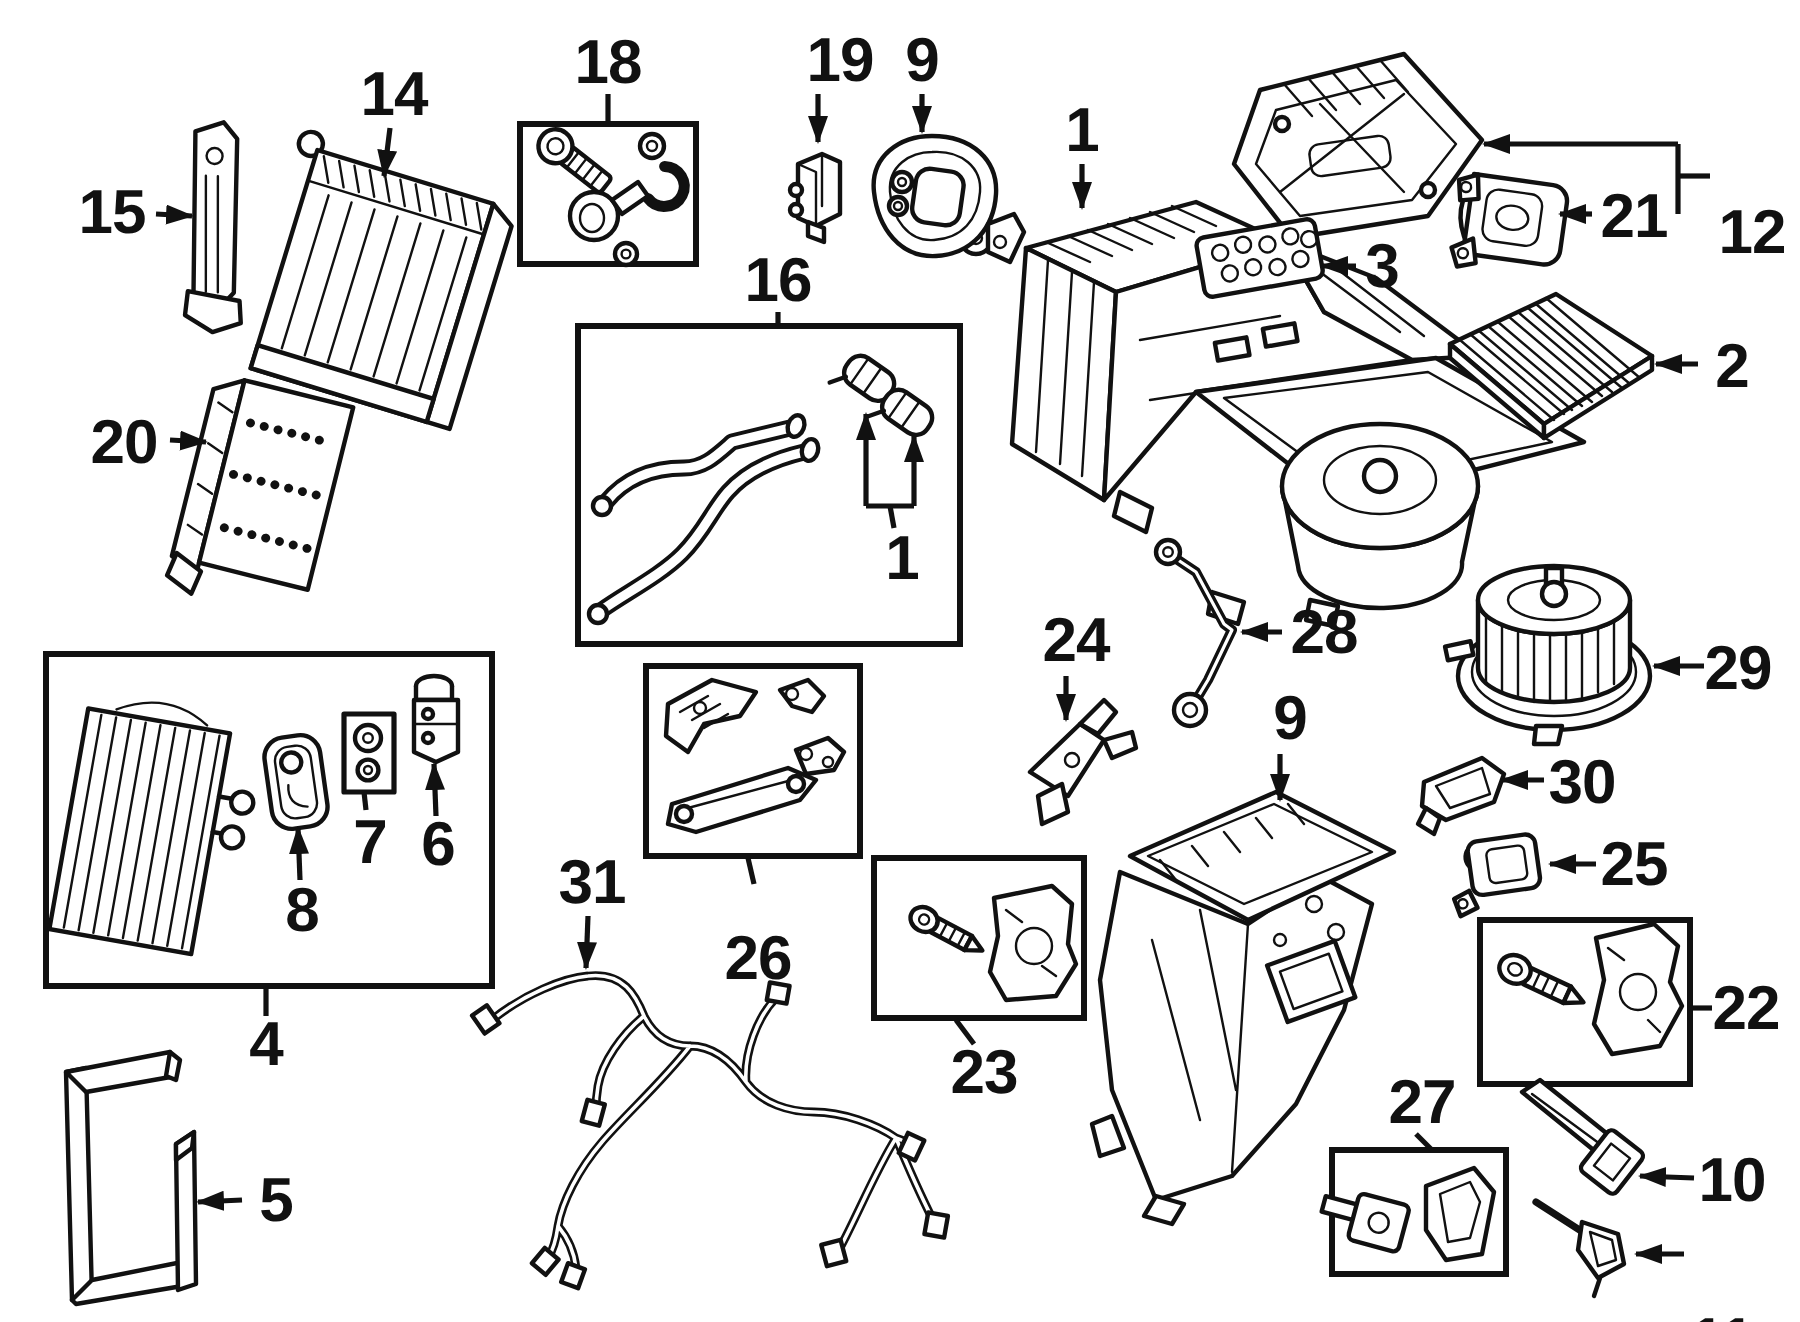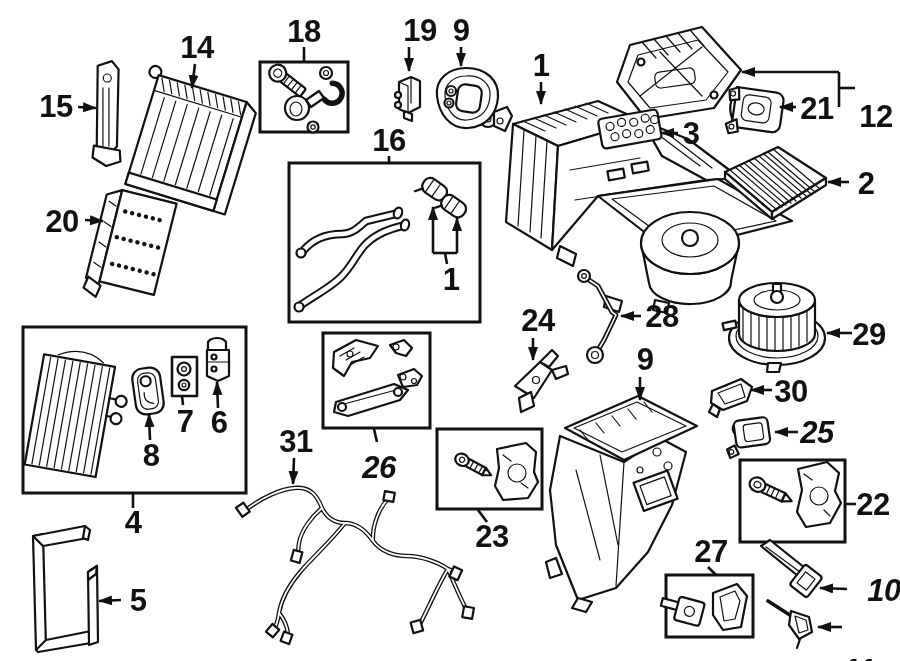--- a/index.html
+++ b/index.html
@@ -416,36 +416,36 @@
 <div id="labels">
       <div class="callout" style="left: 541px; top: 65px;">1</div>
       <div class="callout" style="left: 866px; top: 183px;">2</div>
       <div class="callout" style="left: 691px; top: 133px;">3</div>
       <div class="callout" style="left: 133px; top: 522px;">4</div>
       <div class="callout" style="left: 138px; top: 600px;">5</div>
       <div class="callout" style="left: 219px; top: 422px;">6</div>
       <div class="callout" style="left: 185px; top: 421px;">7</div>
       <div class="callout" style="left: 151px; top: 455px;">8</div>
       <div class="callout" style="left: 461px; top: 30px;">9</div>
-      <div class="callout" style="left: 884px; top: 590px; font-style: italic;">10</div>
+      <div class="callout" style="left: 866px; top: 590px;">10</div>
       <div class="callout" style="left: 861px; top: 626px; margin-top: 44px;">11</div>
       <div class="callout" style="left: 876px; top: 84px; margin-top: 32px;">12</div>
       <div class="callout" style="left: 645px; top: 359px;">9</div>
       <div class="callout" style="left: 197px; top: 47px;">14</div>
       <div class="callout" style="left: 56px; top: 106px;">15</div>
       <div class="callout" style="left: 389px; top: 140px;">16</div>
       <div class="callout" style="left: 451px; top: 279px;">1</div>
       <div class="callout" style="left: 304px; top: 31px;">18</div>
       <div class="callout" style="left: 420px; top: 30px;">19</div>
       <div class="callout" style="left: 62px; top: 221px;">20</div>
       <div class="callout" style="left: 817px; top: 108px;">21</div>
       <div class="callout" style="left: 873px; top: 504px;">22</div>
       <div class="callout" style="left: 492px; top: 536px;">23</div>
       <div class="callout" style="left: 538px; top: 320px;">24</div>
-      <div class="callout" style="left: 817px; top: 432px; font-style: italic;">25</div>
-      <div class="callout" style="left: 379px; top: 467px; font-style: italic;">26</div>
+      <div class="callout" style="left: 817px; top: 432px;">25</div>
+      <div class="callout" style="left: 379px; top: 479px;">26</div>
       <div class="callout" style="left: 711px; top: 551px;">27</div>
       <div class="callout" style="left: 662px; top: 316px;">28</div>
       <div class="callout" style="left: 869px; top: 334px;">29</div>
       <div class="callout" style="left: 791px; top: 391px;">30</div>
       <div class="callout" style="left: 296px; top: 441px;">31</div>
     </div>
 </div>
 
 </body></html>

